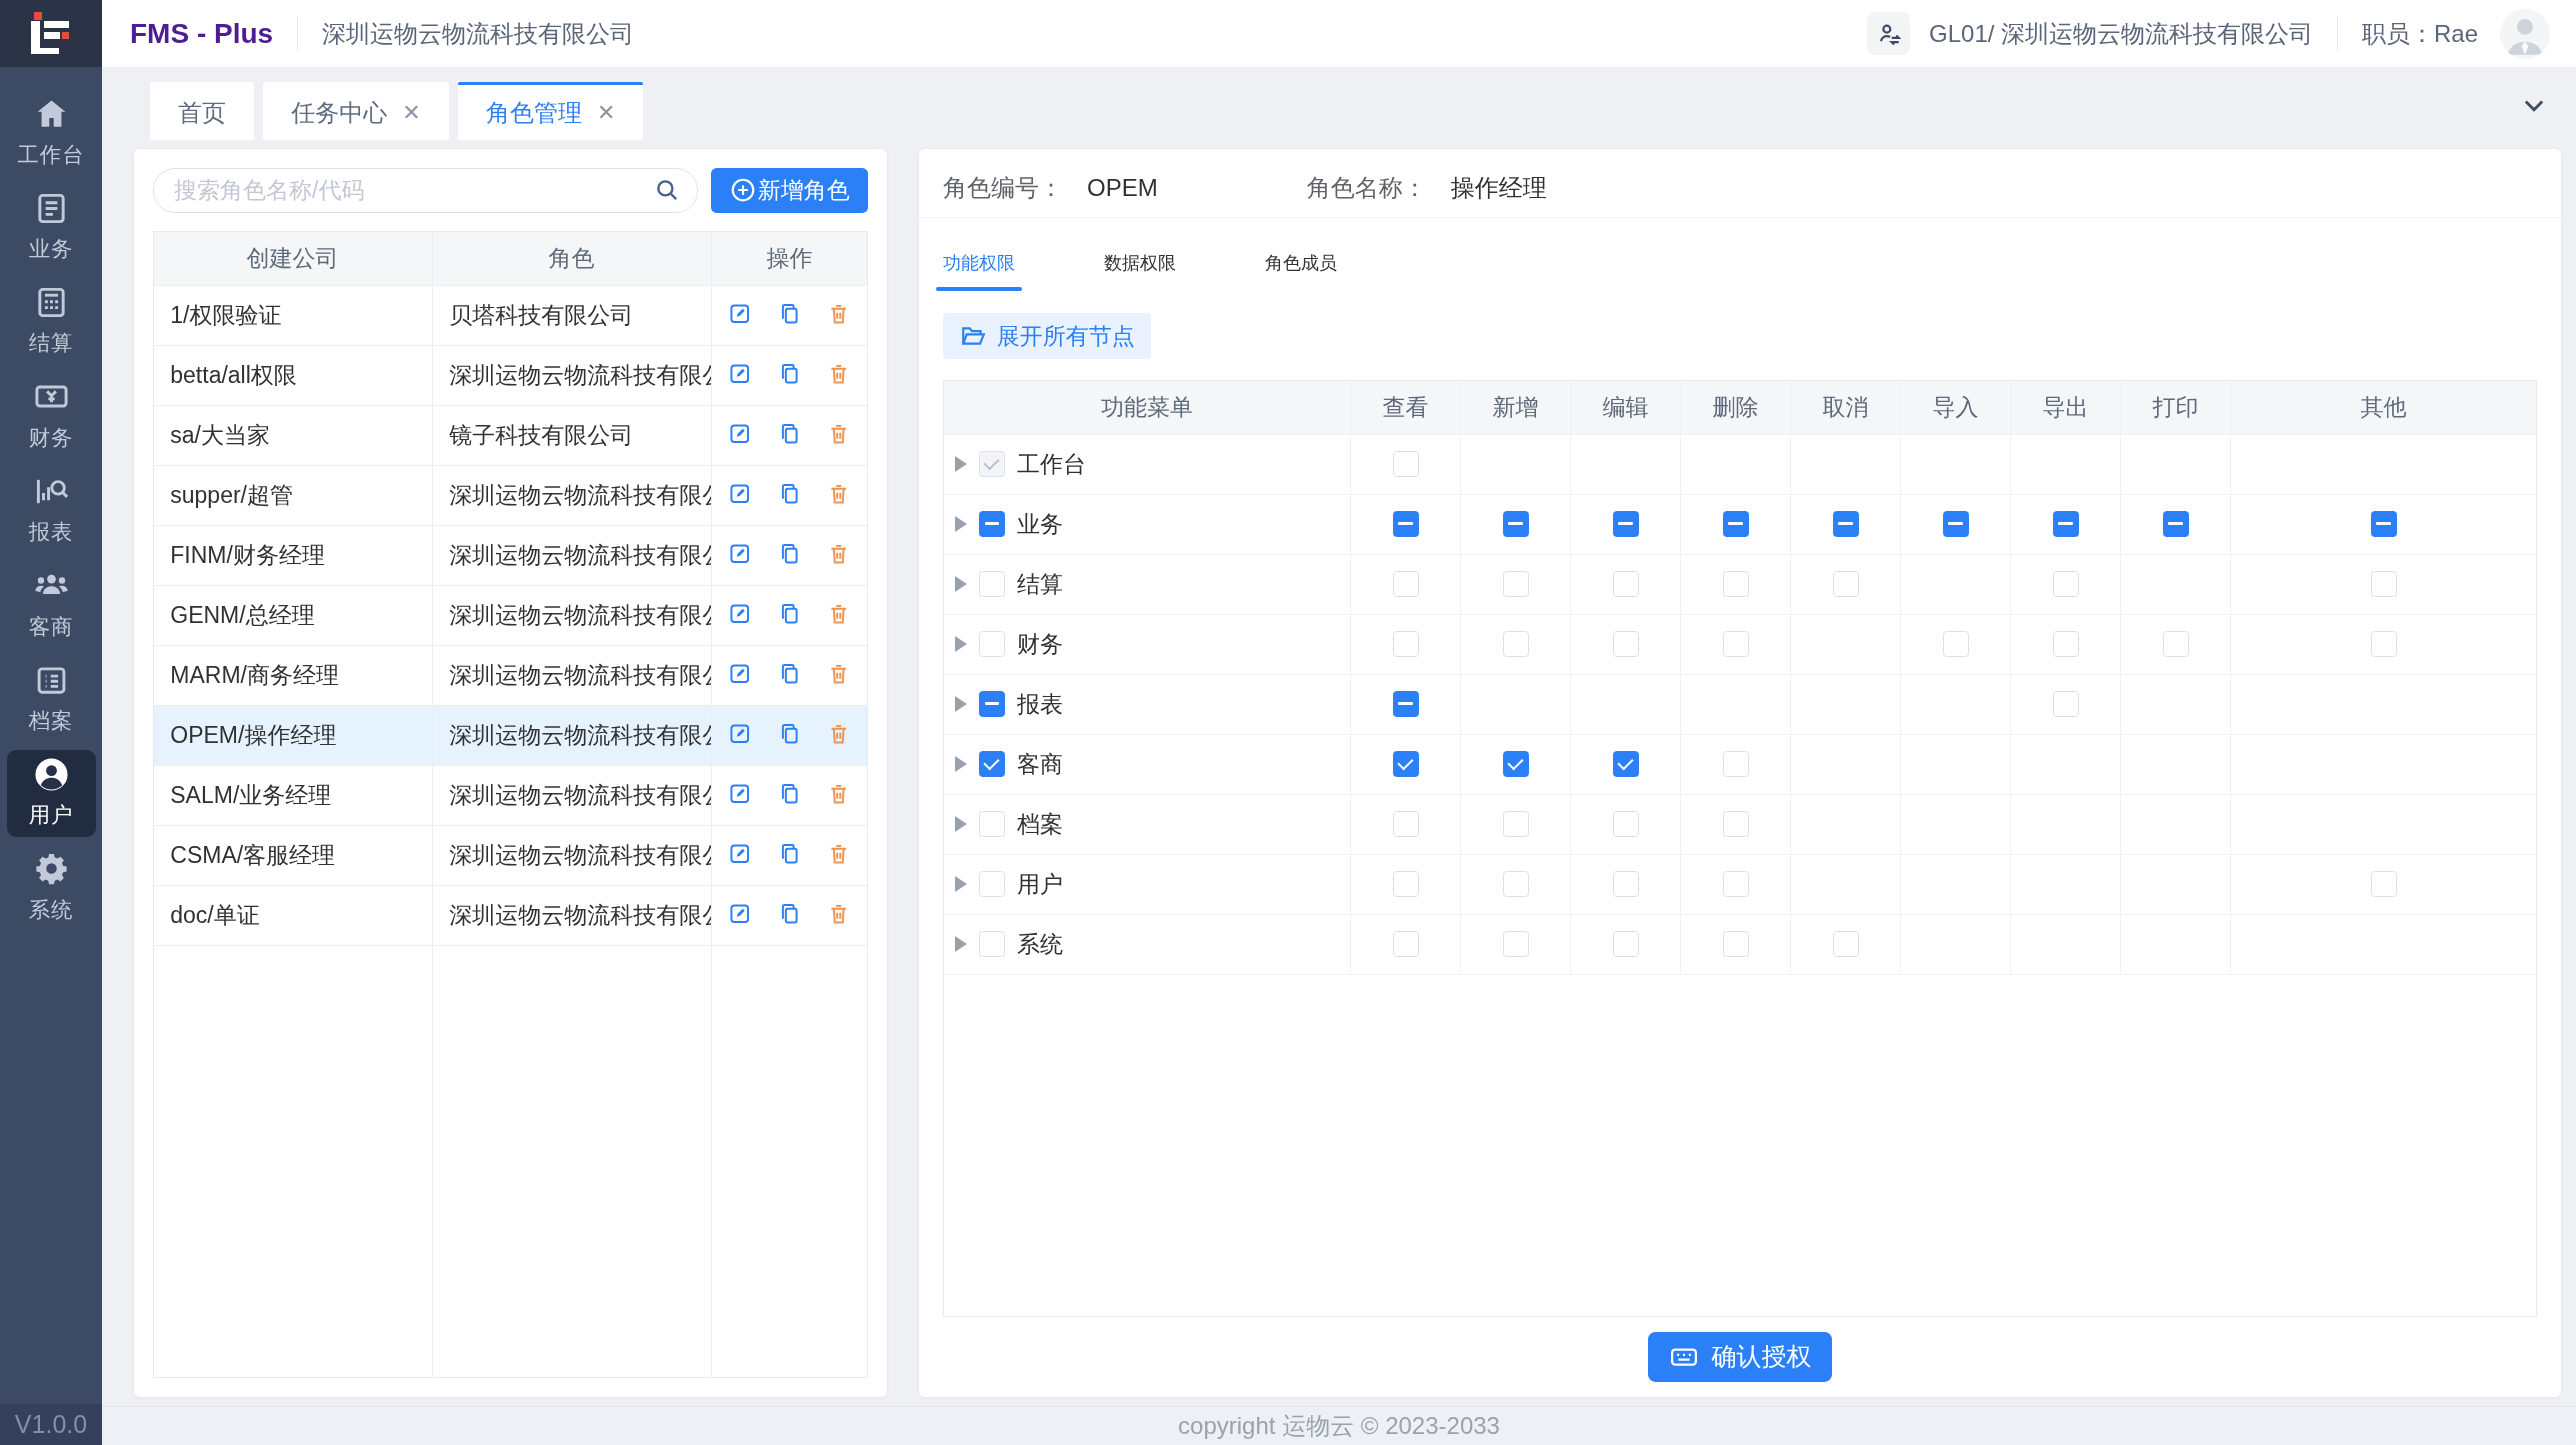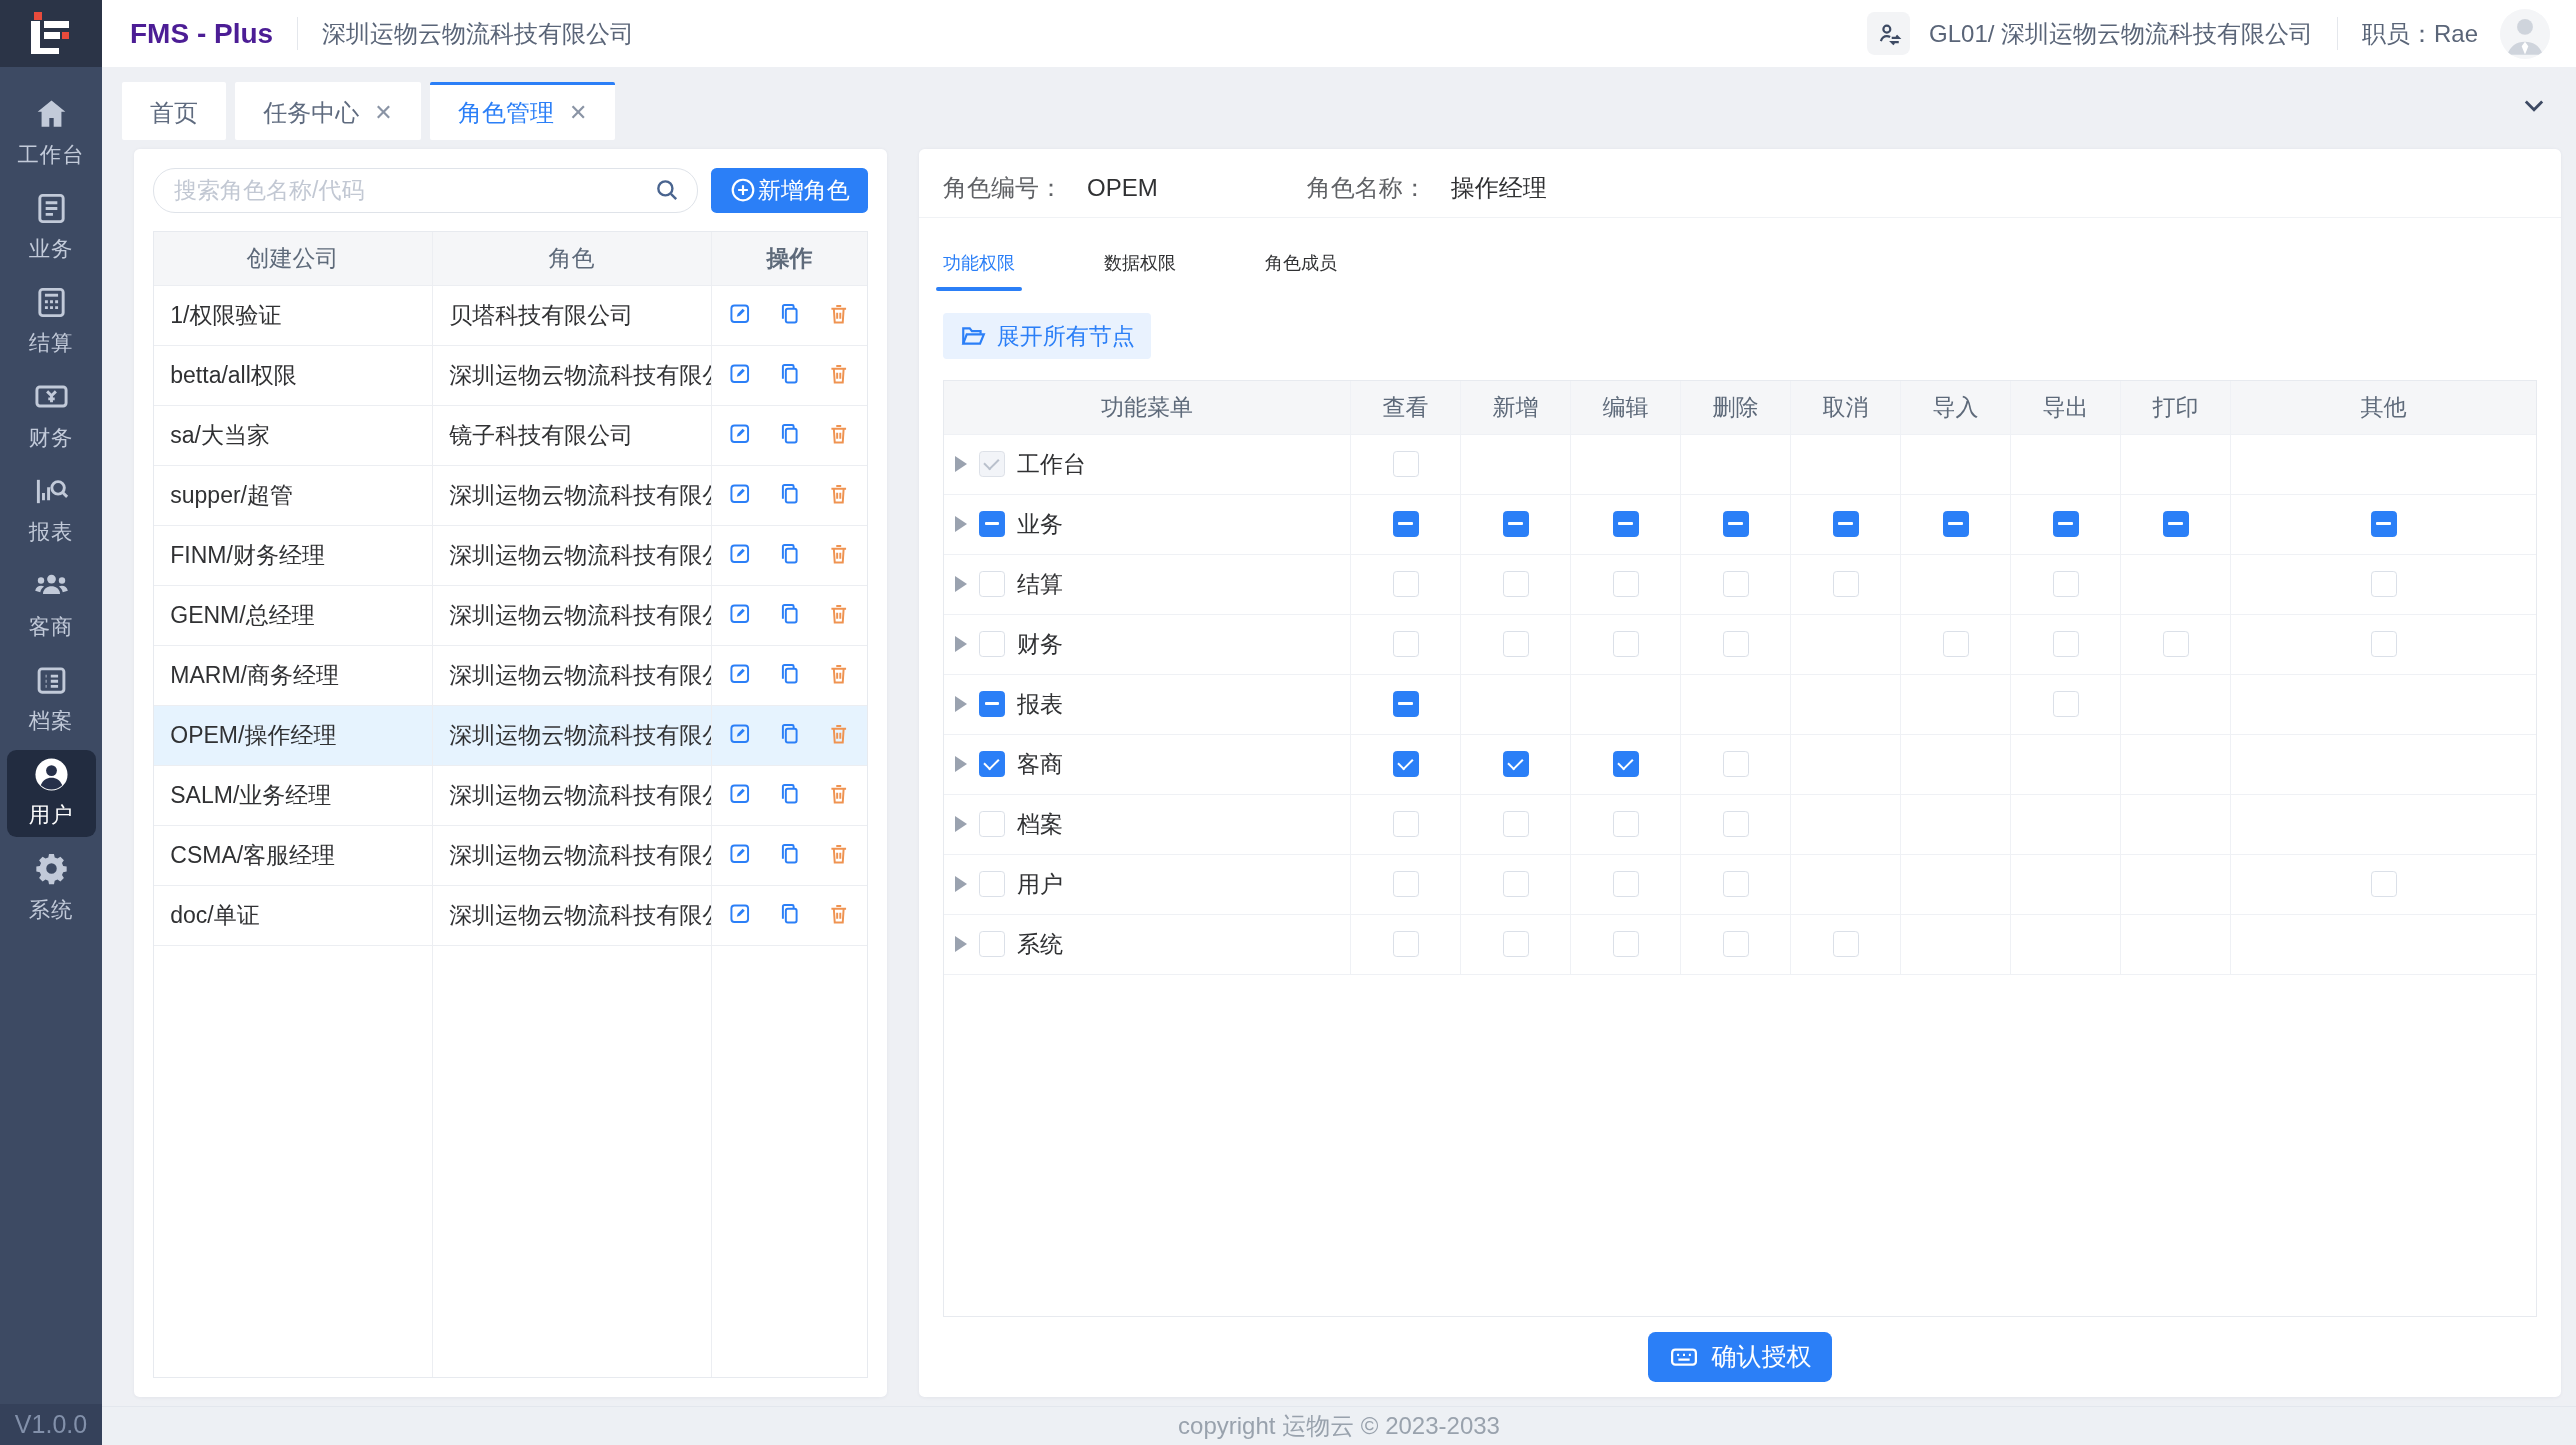--- a/index.html
+++ b/index.html
@@ -22,21 +22,21 @@
   .h-left, .h-right { display:flex; align-items:center; }
   .h-title { font-size:28px; font-weight:bold; color:#4c1d95; }
   .h-div { width:0.9px; height:33px; background:#e4e7ec; margin:0 24px; }
   .h-company, .h-org, .h-staff { font-size:24px; color:#5a6578; }
   .icon-btn { width:43px; height:43px; border-radius:7.4px; background:#f3f4f6; color:#3d4a63; display:flex; align-items:center; justify-content:center; margin-right:18.6px; cursor:pointer; }
   .icon-btn svg { width:26px; height:26px; }
   .avatar { width:50px; height:50px; border-radius:50%; background:#f5f6f8; overflow:hidden; margin-left:22px; }
   .avatar svg { width:50px; height:50px; }
 
   
-  .tabbar { position:absolute; left:90px; right:0; top:67px; height:60px; display:flex; align-items:flex-start; padding:15px 28px 0 32px; gap:15px; }
+  .tabbar { position:absolute; left:118px; right:0; top:67px; height:60px; display:flex; align-items:flex-start; padding:15px 28px 0 32px; gap:15px; }
   .tab { height:58px; background:#fff; border-top:3.7px solid transparent; border-radius:1.9px; display:flex; align-items:center; gap:15px; padding:0 28px; font-size:24px; color:#5f6b7f; cursor:pointer; }
   .tab.active { color:#2b7ff7; border-top-color:#2b7ff7; }
   .tab .close { font-size:22px; color:#8a94a5; cursor:pointer; }
   .tab-chevron { margin-left:auto; align-self:center; cursor:pointer; }
 
   
   .main { position:absolute; left:102px; top:149px; right:0; bottom:39px; display:flex; gap:32px; padding:0 15px 9.3px 32px; }
   .card { background:#fff; border-radius:5.6px; box-shadow:0 0.9px 3.7px rgba(31,45,70,.05); }
 
   
@@ -44,21 +44,21 @@
   .search-row { display:flex; align-items:center; justify-content:space-between; flex:none; }
   .search-box { width:545px; height:45px; border:1.9px solid #dfe3e9; border-radius:22px; background:#fff; display:flex; align-items:center; padding:0 16.7px 0 20.5px; }
   .search-box input { flex:1; border:none; outline:none; font-size:23px; color:#303133; background:transparent; }
   .search-box input::placeholder { color:#c2c8d3; }
   .search-box .search-ico { width:26px; height:26px; color:#49648f; cursor:pointer; }
   .add-btn { height:45px; padding:0 18.6px; background:#2b7ff7; border:none; border-radius:5.6px; color:#fff; font-size:23px; display:flex; align-items:center; gap:2px; cursor:pointer; }
   .add-btn svg { width:26px; height:26px; }
 
   .role-table { margin-top:18.6px; flex:1; border:0.9px solid #e7eaef; display:grid; grid-template-columns:279px 279px 1fr; grid-template-rows:54px repeat(11, 60px) 1fr; min-height:0; }
   .rt-cell { border-bottom:0.9px solid #eceef2; border-right:0.9px solid #eceef2; display:flex; align-items:center; padding:0 16.7px; font-size:23px; color:#303133; background:#fff; overflow:hidden; white-space:nowrap; }
-  .rt-cell.c3 { border-right:none; justify-content:center; gap:26px;font-weight:bold; }
+  .rt-cell.c3 { border-right:none; justify-content:center; gap:26px; }
   .rt-head { background:#f5f6f8; color:#5e6a7a; justify-content:center; padding:0; }
   .rt-fill { border-bottom:none; }
   .row-sel { background:#e6f3fe; }
   .act-ico { width:28px; height:28px; cursor:pointer; }
   .act-ico.edit, .act-ico.copy { color:#2b7ff7; }
   .act-ico.del { color:#ef9351; }
 
   
   .right-card { flex:1; display:flex; flex-direction:column; padding:15px 24px 15px 24px; min-width:0; }
   .info-row { flex:none; display:flex; align-items:center; height:54px; font-size:24px; margin:0 -24px; padding:0 24px 5.6px 24px; border-bottom:0.9px solid #f0f2f5; }

